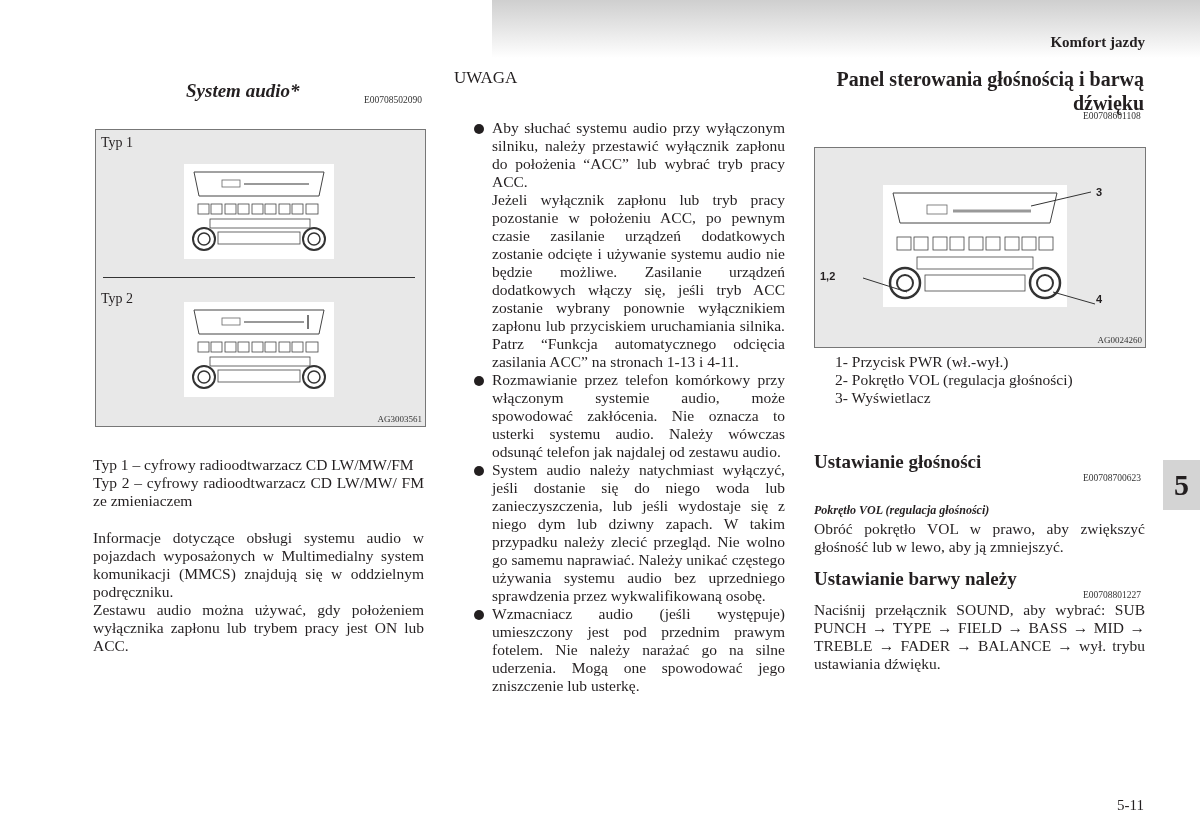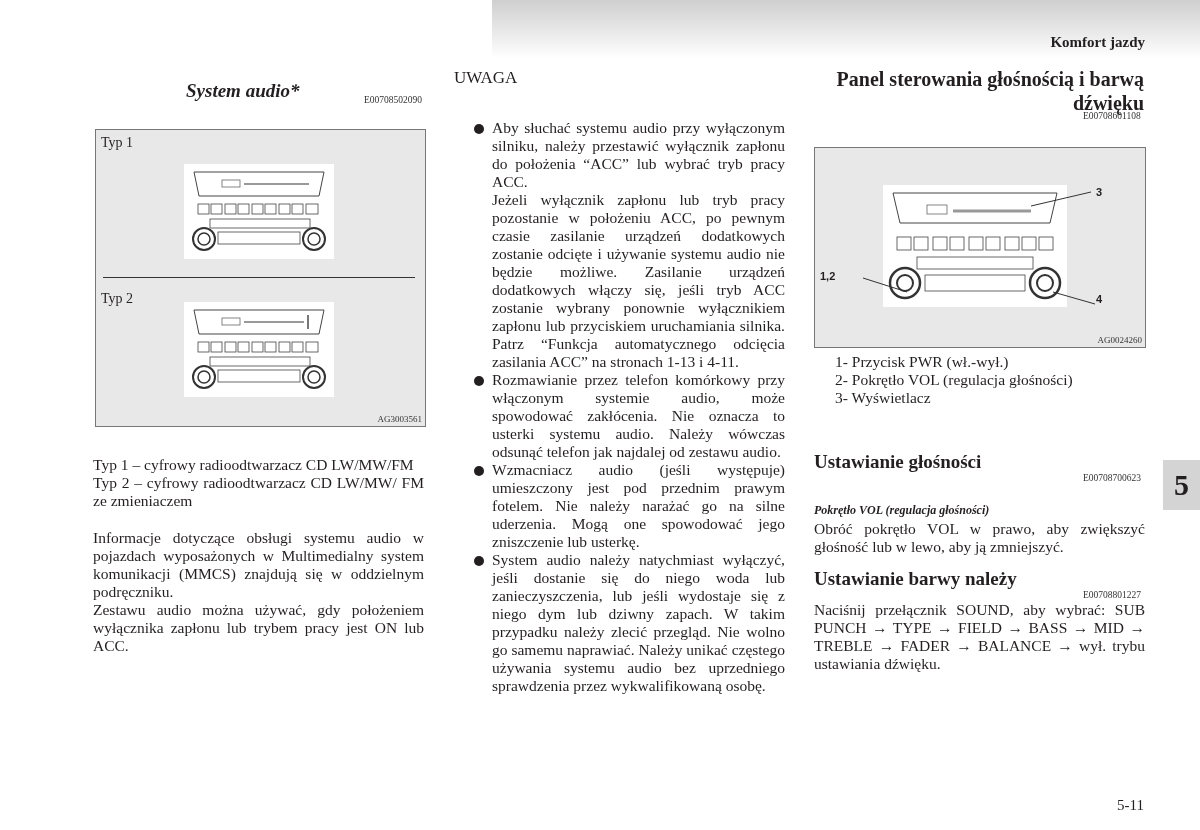--- a/index.html
+++ b/index.html
@@ -129,25 +129,25 @@
     <span class="bullet"></span>
     <p>Aby słuchać systemu audio przy wyłączonym silniku, należy przestawić wyłącznik zapłonu do położenia “ACC” lub wybrać tryb pracy ACC.</p>
     <p>Jeżeli wyłącznik zapłonu lub tryb pracy pozostanie w położeniu ACC, po pewnym czasie zasilanie urządzeń dodatkowych zostanie odcięte i używanie systemu audio nie będzie możliwe. Zasilanie urządzeń dodatkowych włączy się, jeśli tryb ACC zostanie wybrany ponownie wyłącznikiem zapłonu lub przyciskiem uruchamiania silnika. Patrz “Funkcja automatycznego odcięcia zasilania ACC” na stronach 1-13 i 4-11.</p>
   </li>
   <li>
     <span class="bullet"></span>
     <p>Rozmawianie przez telefon komórkowy przy włączonym systemie audio, może spowodować zakłócenia. Nie oznacza to usterki systemu audio. Należy wówczas odsunąć telefon jak najdalej od zestawu audio.</p>
   </li>
   <li>
     <span class="bullet"></span>
+    <p>System audio należy natychmiast wyłączyć, jeśli dostanie się do niego woda lub zanieczyszczenia, lub jeśli wydostaje się z niego dym lub dziwny zapach. W takim przypadku należy zlecić przegląd. Nie wolno go samemu naprawiać. Należy unikać częstego używania systemu audio bez uprzedniego sprawdzenia przez wykwalifikowaną osobę.</p>
+  </li>
+  <li>
+    <span class="bullet"></span>
     <p>Wzmacniacz audio (jeśli występuje) umieszczony jest pod przednim prawym fotelem. Nie należy narażać go na silne uderzenia. Mogą one spowodować jego zniszczenie lub usterkę.</p>
-  </li>
-  <li>
-    <span class="bullet"></span>
-    <p>System audio należy natychmiast wyłączyć, jeśli dostanie się do niego woda lub zanieczyszczenia, lub jeśli wydostaje się z niego dym lub dziwny zapach. W takim przypadku należy zlecić przegląd. Nie wolno go samemu naprawiać. Należy unikać częstego używania systemu audio bez uprzedniego sprawdzenia przez wykwalifikowaną osobę.</p>
   </li>
 </ul>
 
 <h2 class="abs sec" style="left:814px; top:67px; width:330px;text-align:right;">Panel sterowania głośnością i barwą dźwięku</h2>
 <div class="abs code" style="left:1083px; top:111px;">E00708601108</div>
 
 <div class="figure" style="left:814px; top:147px; width:330px; height:199px;">
   <div class="radio" style="left:68px; top:37px; width:184px; height:122px;">
     <svg width="184" height="122" viewBox="0 0 184 122">
       <path d="M10 8 L174 8 L167 38 L17 38 Z" fill="#fff" stroke="#444" stroke-width="1"></path>

